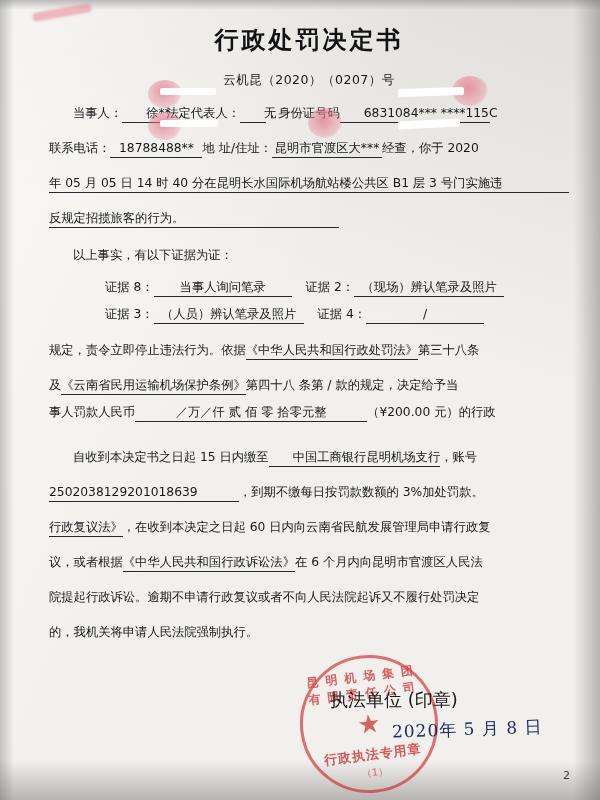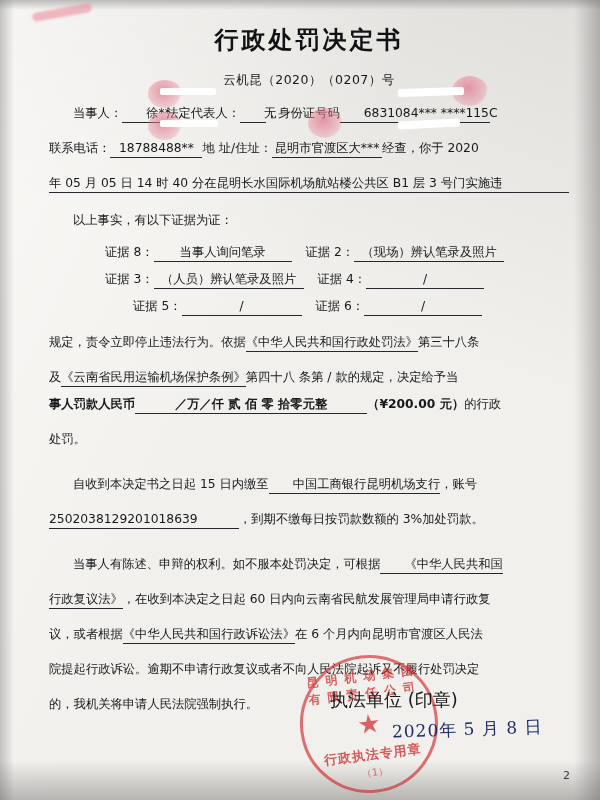--- a/index.html
+++ b/index.html
@@ -84,21 +84,21 @@
   .row { white-space: nowrap; }
 
   .evidence {
     margin-top: 6px;
     font-size: 12.3px;
     line-height: 27px;
   }
   .evidence .lbl { display: inline-block; }
   .ev-row { padding-left: 56px; }
 
-  .bold { font-weight: bold; }
+  .bold { font-weight: normal; }
 
   .amount-row { margin-top: 2px; }
 
   
   .redact {
     position: absolute;
     background: #ffffff;
     border-radius: 2px;
   }
   .pinkblob {
@@ -210,60 +210,55 @@
       <div class="para indent row">
         <span>当事人：</span><span class="u" style="width:44px">徐**</span><span>法定代表人：</span><span class="u" style="width:26px">无</span><span>，身份证号码</span><span class="u" style="width:150px">6831084*** ****115C</span>
       </div>
 
       <div class="para row">
         <span>联系电话：</span><span class="u" style="width:92px">18788488**</span><span>地  址/住址：</span><span class="u" style="width:110px">昆明市官渡区大***</span><span>经查，你于 2020</span>
       </div>
 
       <div class="para">
         <span class="u" style="width:100%;text-align:left">年 05 月 05 日 14 时 40 分在昆明长水国际机场航站楼公共区 B1 层 3 号门实施违</span>
+      </div>
+      <div class="para">
+        <span class="u" style="width:290px;text-align:left">反规定招揽旅客的行为。</span>
       </div>
 
       <div class="para indent" style="margin-top:12px">以上事实，有以下证据为证：</div>
 
       <div class="evidence">
         <div class="ev-row row">
           <span class="lbl">证据 8：</span><span class="u" style="width:138px">当事人询问笔录</span>
           <span class="lbl" style="margin-left:10px">证据 2：</span><span class="u" style="width:150px">（现场）辨认笔录及照片</span>
         </div>
         <div class="ev-row row">
           <span class="lbl">证据 3：</span><span class="u" style="width:150px">（人员）辨认笔录及照片</span>
           <span class="lbl" style="margin-left:10px">证据 4：</span><span class="u" style="width:118px">/</span>
         </div>
-        <div class="ev-row row" style="padding-left:84px">
-          <span class="lbl">证据 5：</span><span class="u" style="width:120px">/</span>
-          <span class="lbl" style="margin-left:10px">证据 6：</span><span class="u" style="width:118px">/</span>
-        </div>
       </div>
 
       <div class="para">
         <span>规定，责令立即停止违法行为。依据</span><span class="u">《中华人民共和国行政处罚法》</span><span>第三十八条</span>
       </div>
       <div class="para">
         <span>及</span><span class="u">《云南省民用运输机场保护条例》</span><span>第四十八 条第  /  款的规定，决定给予当</span>
       </div>
       <div class="para amount-row row">
         <span class="bold">事人罚款人民币</span><span class="u bold" style="width:232px">／万／仟 贰 佰 零 拾零元整</span><span class="bold">（¥200.00 元）</span><span>的行政</span>
       </div>
-      <div class="para">处罚。</div>
 
       <div class="para indent" style="margin-top:20px">
         <span>自收到本决定书之日起 15 日内缴至</span><span class="u">中国工商银行昆明机场支行</span><span>，账号</span>
       </div>
       <div class="para row">
         <span class="u" style="width:190px;text-align:left">2502038129201018639</span><span>，到期不缴每日按罚款数额的 3%加处罚款。</span>
       </div>
 
-      <div class="para indent" style="margin-top:20px">
-        <span>当事人有陈述、申辩的权利。如不服本处罚决定，可根据</span><span class="u">《中华人民共和国</span>
-      </div>
       <div class="para">
         <span class="u">行政复议法》</span><span>，在收到本决定之日起 60 日内向云南省民航发展管理局申请行政复</span>
       </div>
       <div class="para">
         <span>议，或者根据</span><span class="u">《中华人民共和国行政诉讼法》</span><span>在 6 个月内向昆明市官渡区人民法</span>
       </div>
       <div class="para">院提起行政诉讼。逾期不申请行政复议或者不向人民法院起诉又不履行处罚决定</div>
       <div class="para">的，我机关将申请人民法院强制执行。</div>
 
     </div>

